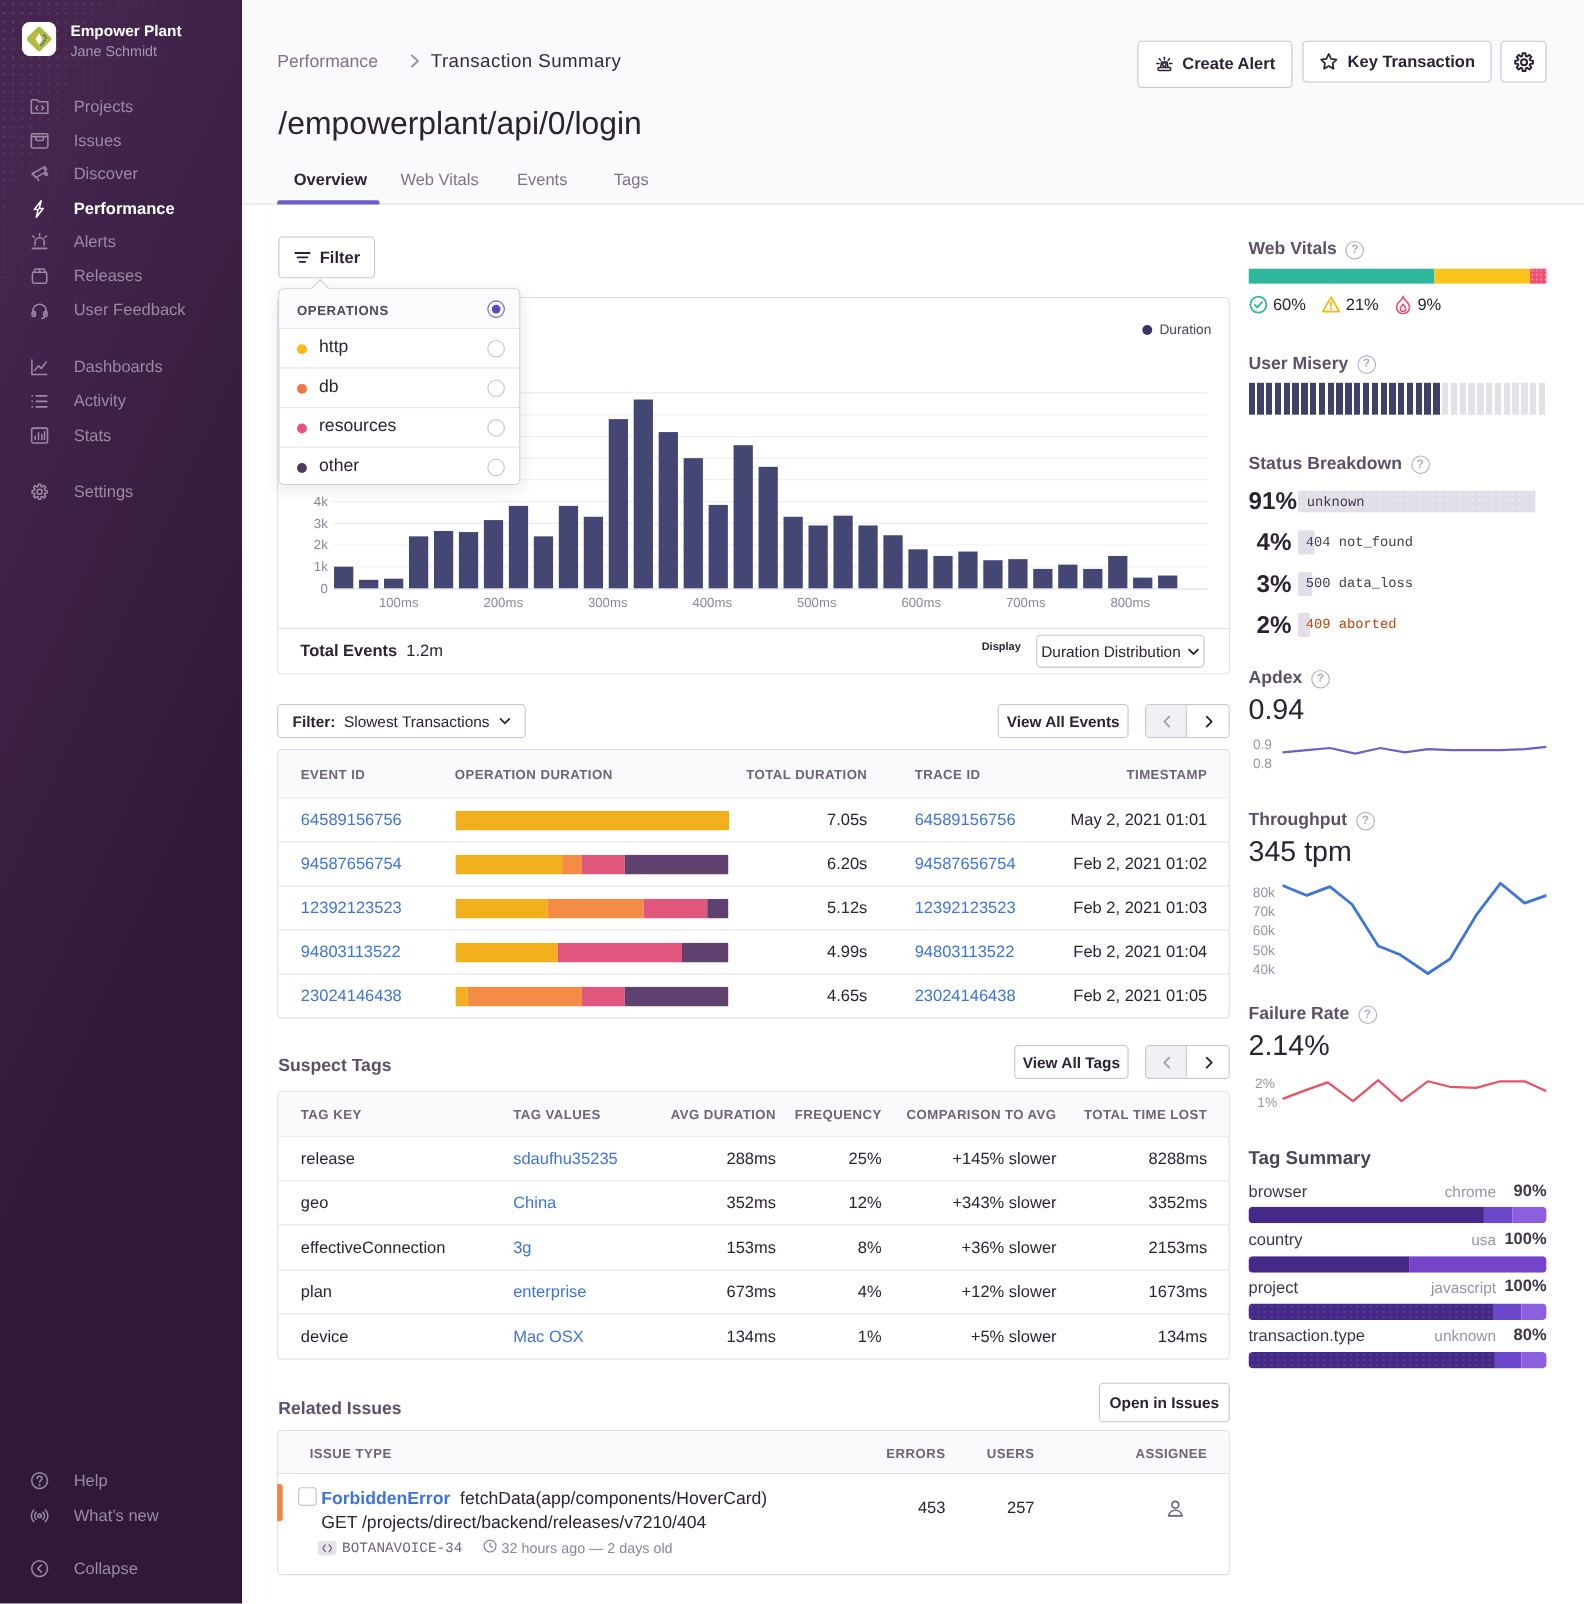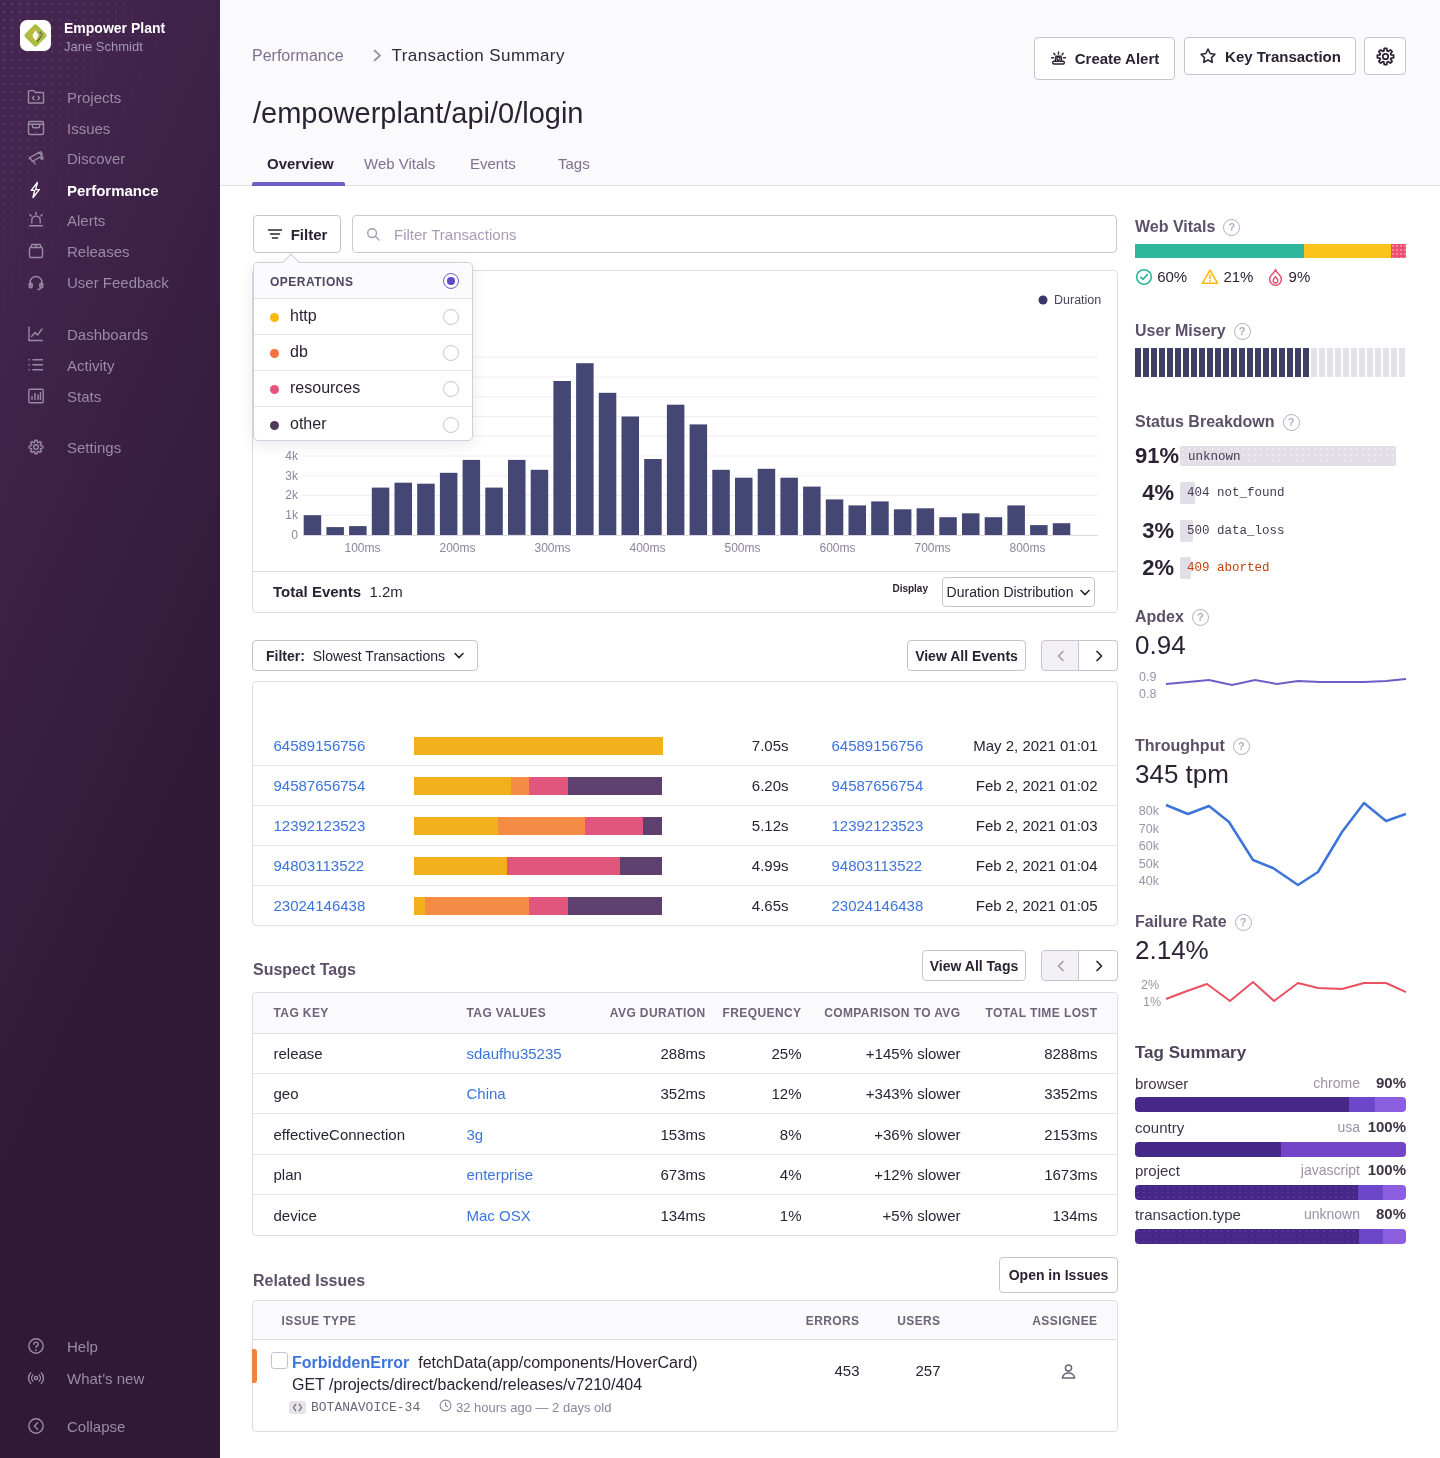--- a/index.html
+++ b/index.html
@@ -246,29 +246,20 @@
     </svg>
   </div>
 
   <div class="btn" style="left:253px; top:215px; width:88px; height:38px;">
     <svg width="16" height="16" viewBox="0 0 16 16" style="margin-right:8px">
         <g stroke="#2b2233" stroke-width="1.6" stroke-linecap="round">
           <path d="M1.5 4h13M3.5 8h9M5.5 12h5"></path>
         </g>
       </svg>
     Filter</div>
-  <div class="abs" style="left:352px; top:215px; width:765px; height:38px; background:#fff; border:1px solid #cdc6d5; border-radius:4px;">
-    <svg width="15" height="15" viewBox="0 0 16 16" style="position:absolute; left:13px; top:11px;">
-        <g fill="none" stroke="#a79cb4" stroke-width="1.5">
-          <circle cx="6.5" cy="6.5" r="4.7"></circle>
-          <path d="M10.2 10.2 14 14" stroke-linecap="round"></path>
-        </g>
-      </svg>
-    <div class="abs" style="left:41px; top:10px; font-size:15px; color:#a69cb3;">Filter Transactions</div>
-  </div>
 
   <div class="panel" style="left:252px; top:270px; width:866px; height:343px;">
     <svg width="864" height="300" viewBox="0 0 864 300" style="position:absolute; left:0; top:0;">
       <line x1="50" y1="244.2" x2="845" y2="244.2" stroke="#f0edf3" stroke-width="1"></line>
 <line x1="50" y1="224.5" x2="845" y2="224.5" stroke="#f0edf3" stroke-width="1"></line>
 <line x1="50" y1="204.8" x2="845" y2="204.8" stroke="#f0edf3" stroke-width="1"></line>
 <line x1="50" y1="185.0" x2="845" y2="185.0" stroke="#f0edf3" stroke-width="1"></line>
 <line x1="50" y1="165.2" x2="845" y2="165.2" stroke="#f0edf3" stroke-width="1"></line>
 <line x1="50" y1="145.5" x2="845" y2="145.5" stroke="#f0edf3" stroke-width="1"></line>
 <line x1="50" y1="125.8" x2="845" y2="125.8" stroke="#f0edf3" stroke-width="1"></line>
@@ -379,20 +370,27 @@
         </svg>
       </div>
     <div class="abs" style="left:38px; top:0; width:39px; height:31px; background:#fff; border:1px solid #c9c2d1; border-left:none; border-radius:0 4px 4px 0;">
         <svg width="12" height="12" viewBox="0 0 12 12" style="position:absolute;left:14px;top:9px;">
           <path d="M4 1.5 8.5 6 4 10.5" fill="none" stroke="#2b2233" stroke-width="1.7" stroke-linecap="round" stroke-linejoin="round"></path>
         </svg>
       </div>
   </div>
 
   <div class="panel" style="left:252px; top:681px; width:866px; height:245px;">
+    <div class="thead" style="height:44px;">
+      <div class="th" style="left:20.5px; top:15px;">EVENT ID</div>
+      <div class="th" style="left:160.5px; top:15px;">OPERATION DURATION</div>
+      <div class="th" style="right:328.5px; top:15px;">TOTAL DURATION</div>
+      <div class="th" style="left:578.5px; top:15px;">TRACE ID</div>
+      <div class="th" style="right:19.5px; top:15px;">TIMESTAMP</div>
+    </div>
     <div class="abs" style="left:0; right:0; top:44px; height:40px; border-bottom:1px solid #e7e3eb;">
       <div class="cell link" style="left:20.5px; top:11px;">64589156756</div>
       <div class="abs" style="left:160.5px; top:11px; width:249px; height:18px; overflow:hidden;">
           <div class="abs" style="left:0.0px; top:0; width:249.0px; height:18px; background:#f2b11c;"></div>
         </div>
       <div class="cell" style="right:328.5px; top:11px;">7.05s</div>
       <div class="cell link" style="left:578.5px; top:11px;">64589156756</div>
       <div class="cell gray" style="right:19.5px; top:11px;">May 2, 2021 01:01</div>
     </div>
       <div class="abs" style="left:0; right:0; top:84px; height:40px; border-bottom:1px solid #e7e3eb;">

